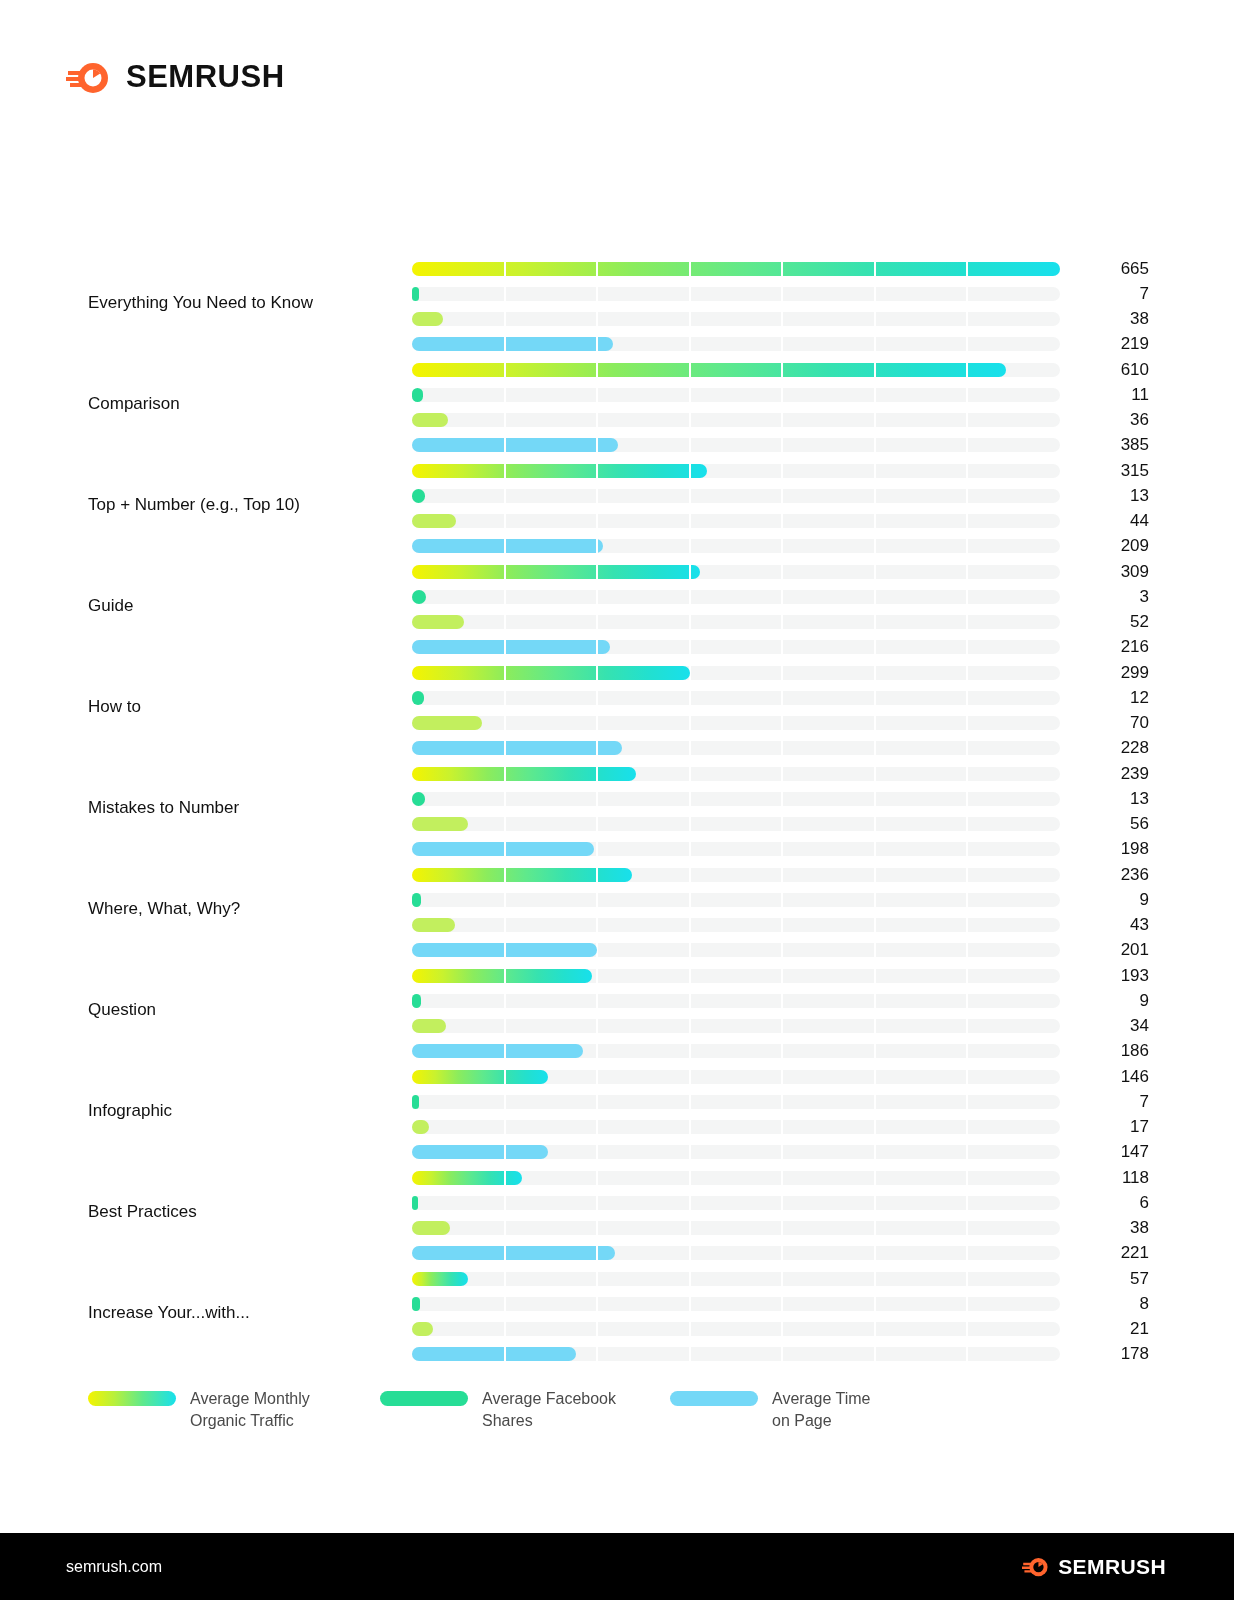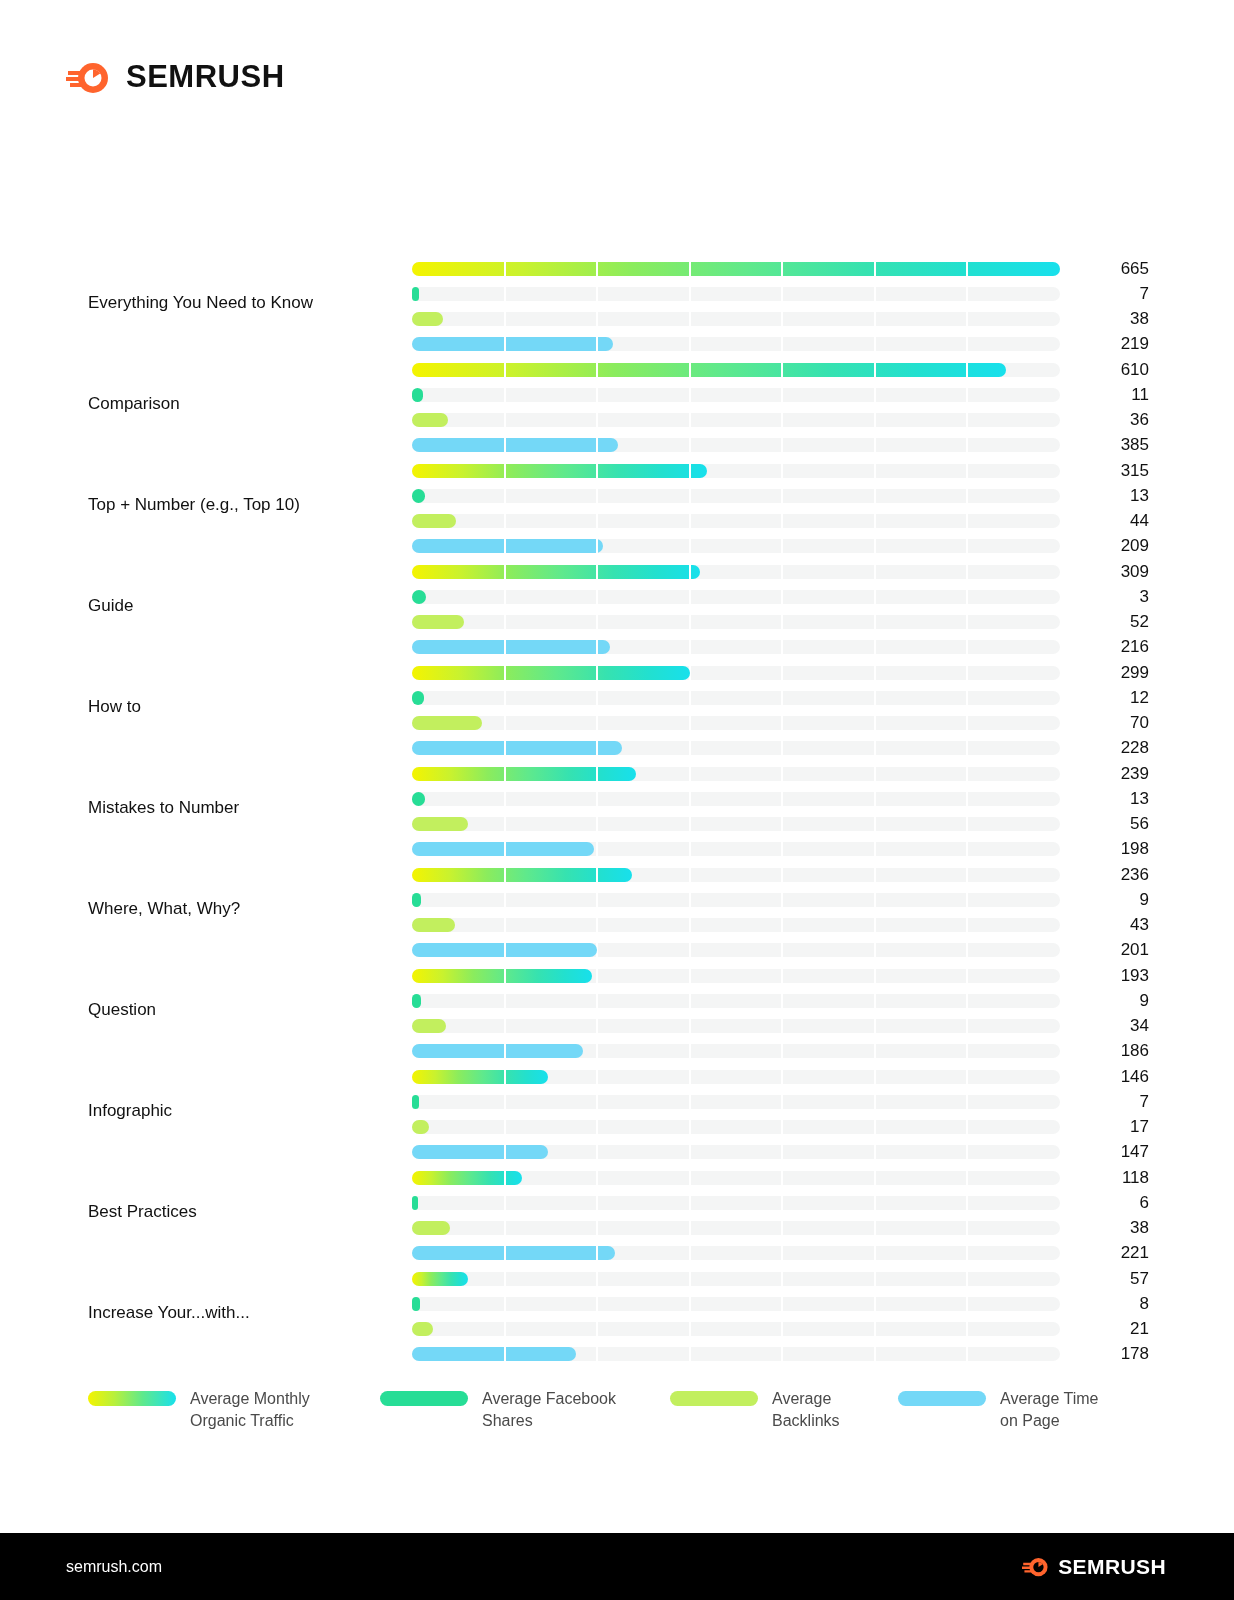--- a/index.html
+++ b/index.html
@@ -951,24 +951,20 @@
 
   <div class="legend" id="legend">
       <div class="legend-item i0">
         <span class="swatch traffic"></span>
         <span class="legend-text"><span>Average Monthly</span><br><span>Organic Traffic</span></span>
       </div>
       <div class="legend-item i1">
         <span class="swatch fb"></span>
         <span class="legend-text"><span>Average Facebook</span><br><span>Shares</span></span>
       </div>
-      <div class="legend-item i2">
-        <span class="swatch bl"></span>
-        <span class="legend-text"><span>Average</span><br><span>Backlinks</span></span>
-      </div>
       <div class="legend-item i3">
         <span class="swatch tp"></span>
         <span class="legend-text"><span>Average Time</span><br><span>on Page</span></span>
       </div>
     </div>
 
   <div class="footer">
     <span class="footer-url">semrush.com</span>
     <span class="footer-logo">
       <span class="logo-mark">

